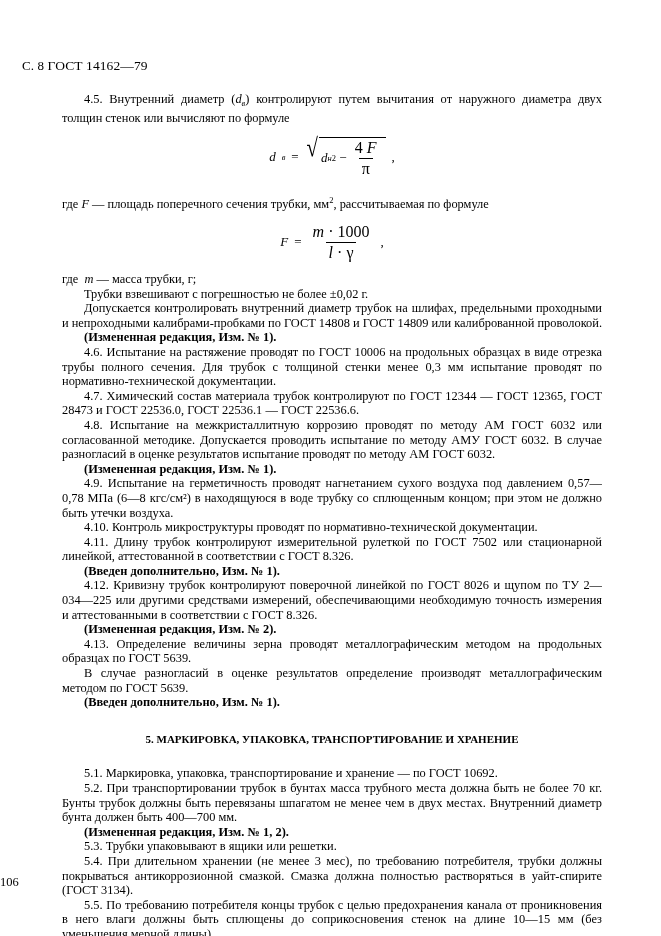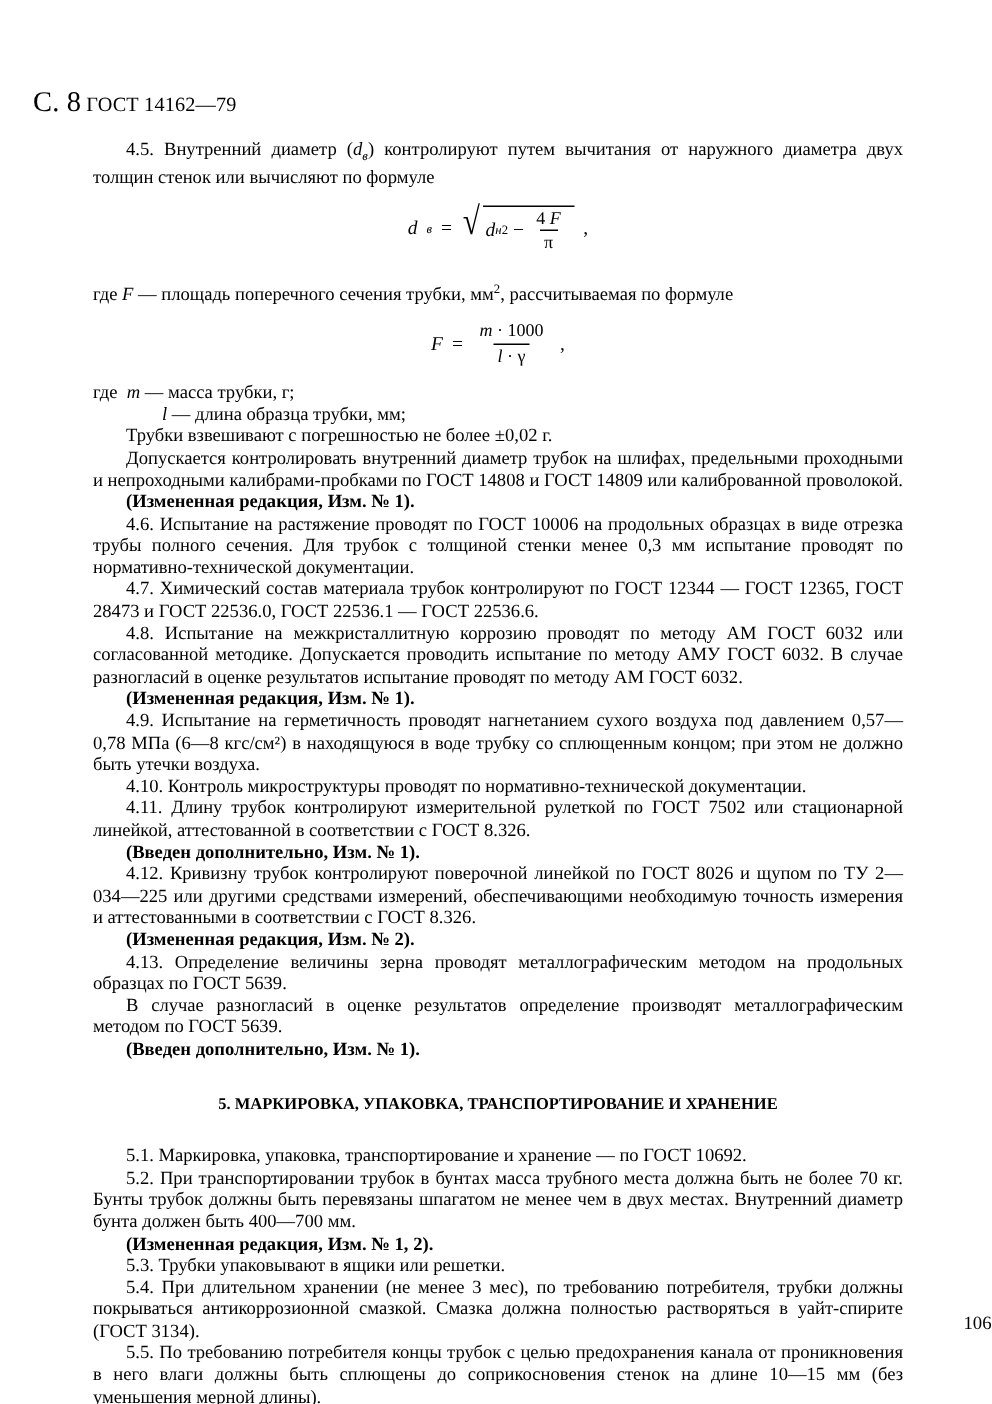--- a/index.html
+++ b/index.html
@@ -24,21 +24,21 @@
   }
   .header {
     position: absolute;
     top: 58px;
     left: 22px;
     font-size: 13.5px;
     letter-spacing: 0.1px;
     white-space: nowrap;
   }
   .header .pagenum {
-    font-size: 19px;
+    font-size: 13px;
   }
   .content {
     position: absolute;
     top: 92px;
     left: 62px;
     width: 540px;
     font-size: 12.4px;
     line-height: 14.6px;
     text-align: justify;
   }
@@ -79,21 +79,21 @@
     justify-content: center;
     gap: 6px;
     font-size: 13px;
   }
   .frac {
     display: inline-flex;
     flex-direction: column;
     align-items: center;
     vertical-align: middle;
     line-height: 1.12;
-    font-size: 12px;
+    font-size: 16px;
     margin: 0 2px;
   }
   .frac .num {
     padding: 0 3px 1px 3px;
   }
   .frac .den {
     border-top: 1px solid #000;
     padding: 1px 3px 0 3px;
   }
   .radical {
@@ -115,21 +115,21 @@
     text-align: center;
     font-weight: bold;
     font-size: 11px;
     margin: 0;
   }
   .footer {
     position: absolute;
     bottom: 46px;
     left: 0;
     width: 661px;
-    text-align: right;
+    text-align: left;
     font-size: 12.5px;
   }
 </style>
 </head>
 <body>
 
 <div class="page">
 
   <div class="header">
     <span class="pagenum">С. 8</span>
@@ -176,23 +176,20 @@
           <span class="num"><span class="f-italic">m</span> · 1000</span>
           <span class="den"><span class="f-italic">l</span> · γ</span>
         </span>
         <span>,</span>
       </span>
     </div>
 
     <p class="noind">
       где&nbsp;&nbsp;<span class="f-italic">m</span> — масса трубки, г;
     </p>
-    <p class="noind" style="text-indent:46px">
-      <span class="f-italic">l</span> — длина образца трубки, мм;
-    </p>
 
     <p class="ind">Трубки взвешивают с погрешностью не более ±0,02 г.</p>
     <p class="ind">Допускается контролировать внутренний диаметр трубок на шлифах, предельными проходными и непроходными калибрами-пробками по ГОСТ 14808 и ГОСТ 14809 или калиброванной проволокой.</p>
     <p class="ind bold">(Измененная редакция, Изм. № 1).</p>
     <p class="ind">4.6. Испытание на растяжение проводят по ГОСТ 10006 на продольных образцах в виде отрезка трубы полного сечения. Для трубок с толщиной стенки менее 0,3 мм испытание проводят по нормативно-технической документации.</p>
     <p class="ind">4.7. Химический состав материала трубок контролируют по ГОСТ 12344 — ГОСТ 12365, ГОСТ 28473 и ГОСТ 22536.0, ГОСТ 22536.1 — ГОСТ 22536.6.</p>
     <p class="ind">4.8. Испытание на межкристаллитную коррозию проводят по методу АМ ГОСТ 6032 или согласованной методике. Допускается проводить испытание по методу АМУ ГОСТ 6032. В случае разногласий в оценке результатов испытание проводят по методу АМ ГОСТ 6032.</p>
     <p class="ind bold">(Измененная редакция, Изм. № 1).</p>
     <p class="ind">4.9. Испытание на герметичность проводят нагнетанием сухого воздуха под давлением 0,57—0,78 МПа (6—8 кгс/см²) в находящуюся в воде трубку со сплющенным концом; при этом не должно быть утечки воздуха.</p>
     <p class="ind">4.10. Контроль микроструктуры проводят по нормативно-технической документации.</p>

